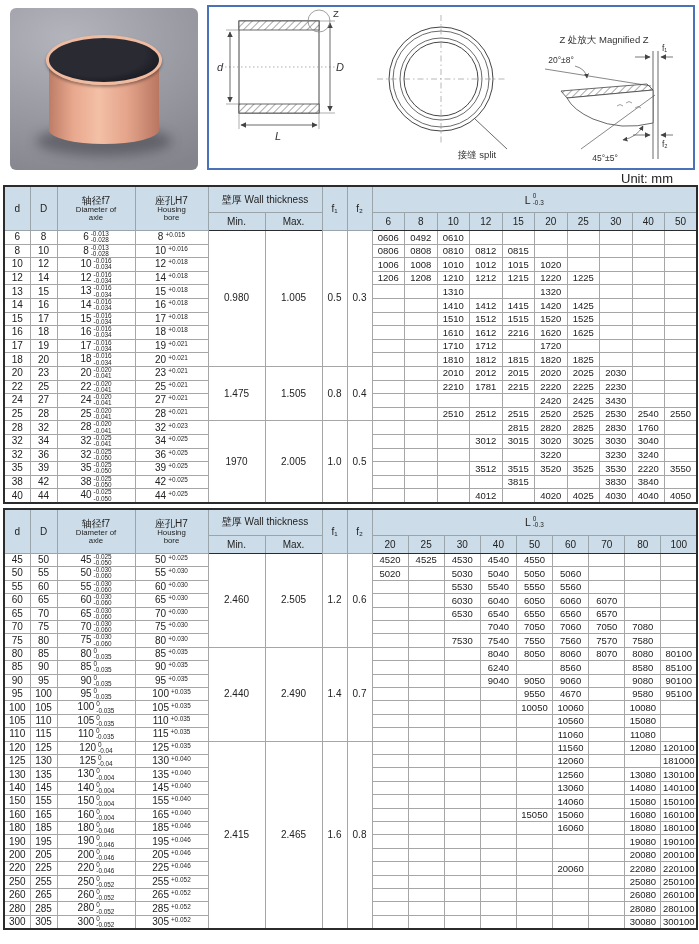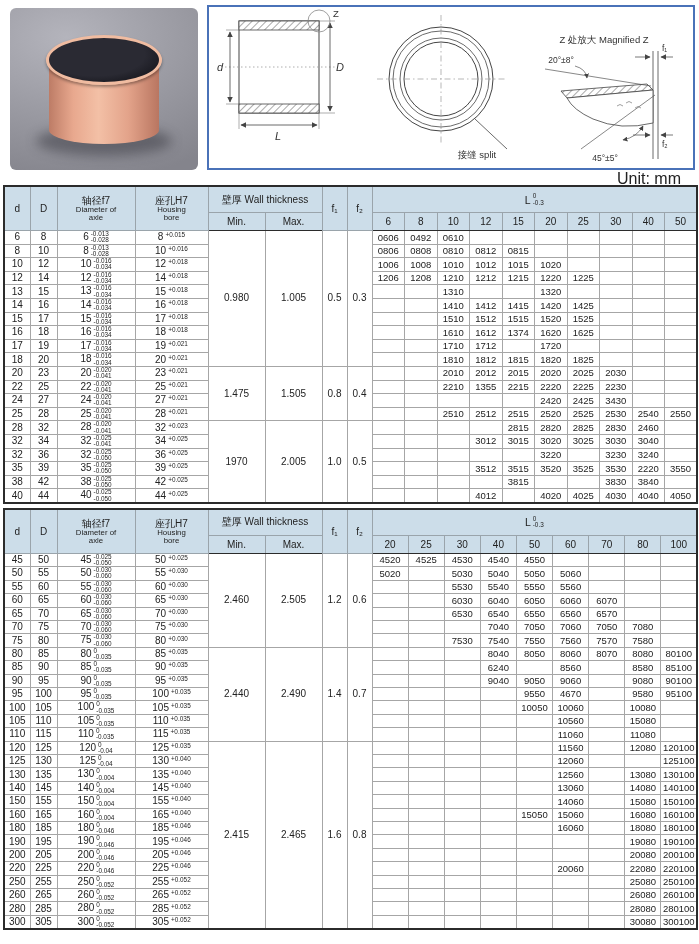--- a/index.html
+++ b/index.html
@@ -20,21 +20,21 @@
          background:radial-gradient(ellipse at 42% 38%, #2a2a33 55%, #0b0b10 100%);
          box-shadow:0 2px 3px rgba(0,0,0,.35);}
   .panel{position:absolute;left:207px;top:5px;width:484px;height:161px;background:#fff;
          border:2px solid var(--panel-border,#4a72b8);box-sizing:content-box;}
   .dwg text{fill:#333;}
   .dwg .dim{font-size:11px;font-style:italic;}
   .dwg .lbl{font-size:9.5px;}
   .dwg .sm{font-size:8.5px;}
 
   
-  .unitbar{height:13px;line-height:13px;font-size:16px;text-align:right;padding-right:18px;color:#222;}
+  .unitbar{height:13px;line-height:13px;font-size:13px;text-align:right;padding-right:26px;color:#222;}
 
   
   .tblwrap{margin-left:3px;}
   .gap{height:4px;}
   table.spec{border-collapse:collapse;table-layout:fixed;width:693px;font-size:10px;color:#222;
              border:2px solid #2b2b2b;}
   .spec th,.spec td{border:1px solid #9aa4ab;padding:0;text-align:center;vertical-align:middle;
              overflow:hidden;white-space:nowrap;}
   .spec thead th{background:var(--header-bg,#ccdde9);font-weight:normal;color:#222;}
   .spec thead tr:first-child th{height:25px;}
@@ -336,21 +336,21 @@
             <td>18</td>
             <td>16<span class="tolstack">
                 <i>-0.016</i>
                 <i>-0.034</i>
               </span></td>
             <td>18<span class="bt">+0.018</span></td>
             <td class="num"></td>
             <td class="num"></td>
             <td class="num">1610</td>
             <td class="num">1612</td>
-            <td class="num">1374</td>
+            <td class="num">2216</td>
             <td class="num">1620</td>
             <td class="num">1625</td>
             <td class="num"></td>
             <td class="num"></td>
             <td class="num"></td>
           </tr>
           <tr>
             <td>17</td>
             <td>19</td>
             <td>17<span class="tolstack">
@@ -415,21 +415,21 @@
             <td>22</td>
             <td>25</td>
             <td>22<span class="tolstack">
                 <i>-0.020</i>
                 <i>-0.041</i>
               </span></td>
             <td>25<span class="bt">+0.021</span></td>
             <td class="num"></td>
             <td class="num"></td>
             <td class="num">2210</td>
-            <td class="num">1355</td>
+            <td class="num">1781</td>
             <td class="num">2215</td>
             <td class="num">2220</td>
             <td class="num">2225</td>
             <td class="num">2230</td>
             <td class="num"></td>
             <td class="num"></td>
           </tr>
           <tr>
             <td>24</td>
             <td>27</td>
@@ -481,21 +481,21 @@
             <td class="wall" rowspan="6">1.0</td>
             <td class="wall" rowspan="6">0.5</td>
             <td class="num"></td>
             <td class="num"></td>
             <td class="num"></td>
             <td class="num"></td>
             <td class="num">2815</td>
             <td class="num">2820</td>
             <td class="num">2825</td>
             <td class="num">2830</td>
-            <td class="num">2460</td>
+            <td class="num">1760</td>
             <td class="num"></td>
           </tr>
           <tr>
             <td>32</td>
             <td>34</td>
             <td>32<span class="tolstack">
                 <i>-0.025</i>
                 <i>-0.041</i>
               </span></td>
             <td>34<span class="bt">+0.025</span></td>
@@ -939,21 +939,21 @@
               </span></td>
             <td>130<span class="bt">+0.040</span></td>
             <td class="num"></td>
             <td class="num"></td>
             <td class="num"></td>
             <td class="num"></td>
             <td class="num"></td>
             <td class="num">12060</td>
             <td class="num"></td>
             <td class="num"></td>
-            <td class="num">125100</td>
+            <td class="num">181000</td>
           </tr>
           <tr>
             <td>130</td>
             <td>135</td>
             <td>130<span class="tolstack">
                 <i>0</i>
                 <i>-0.004</i>
               </span></td>
             <td>135<span class="bt">+0.040</span></td>
             <td class="num"></td>

